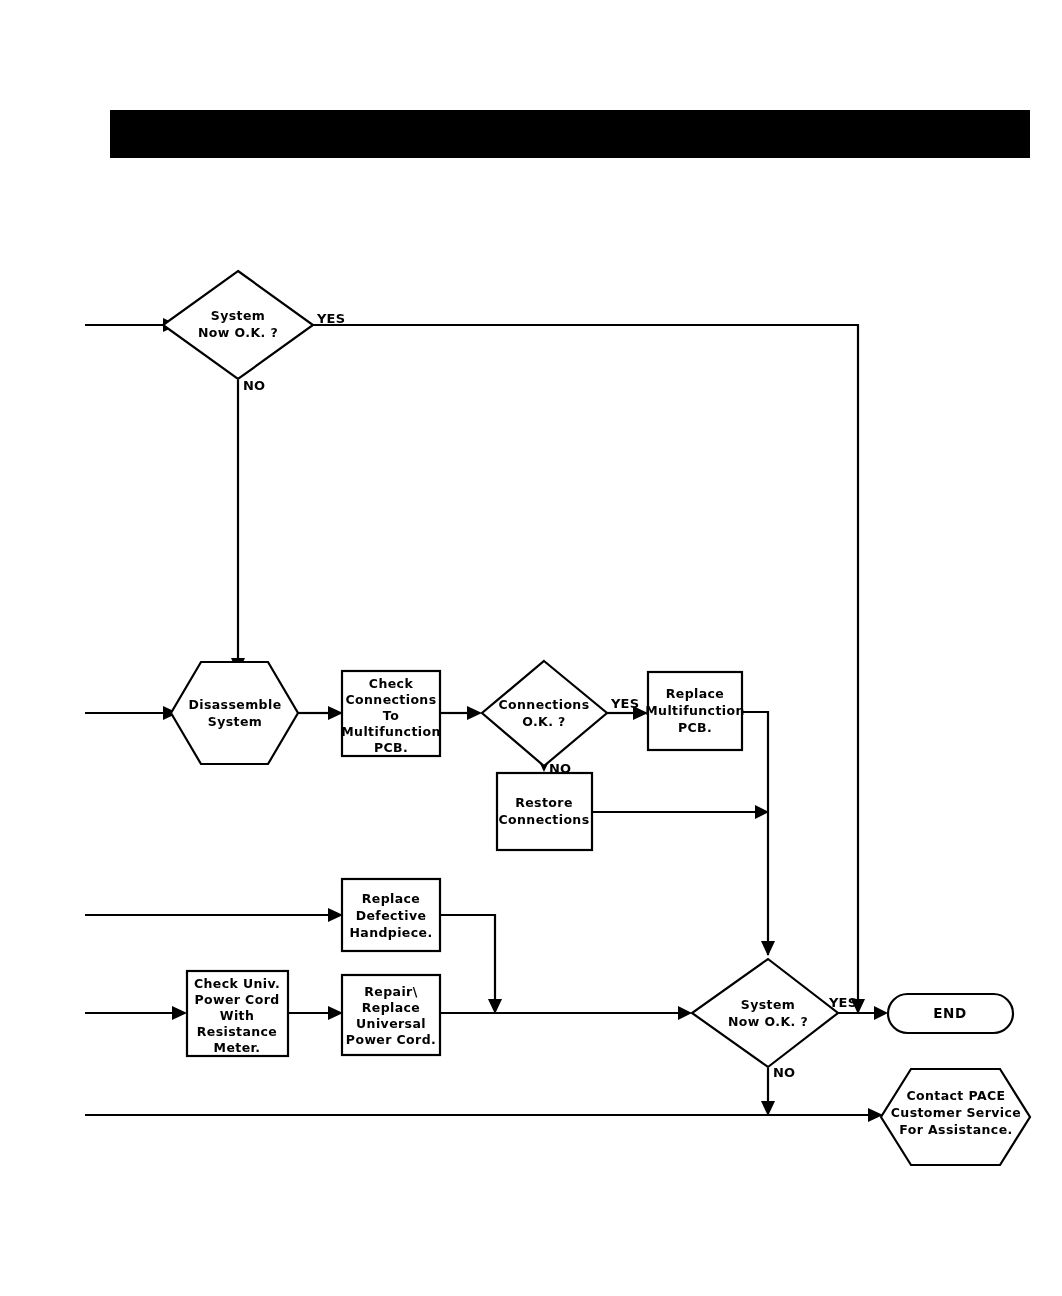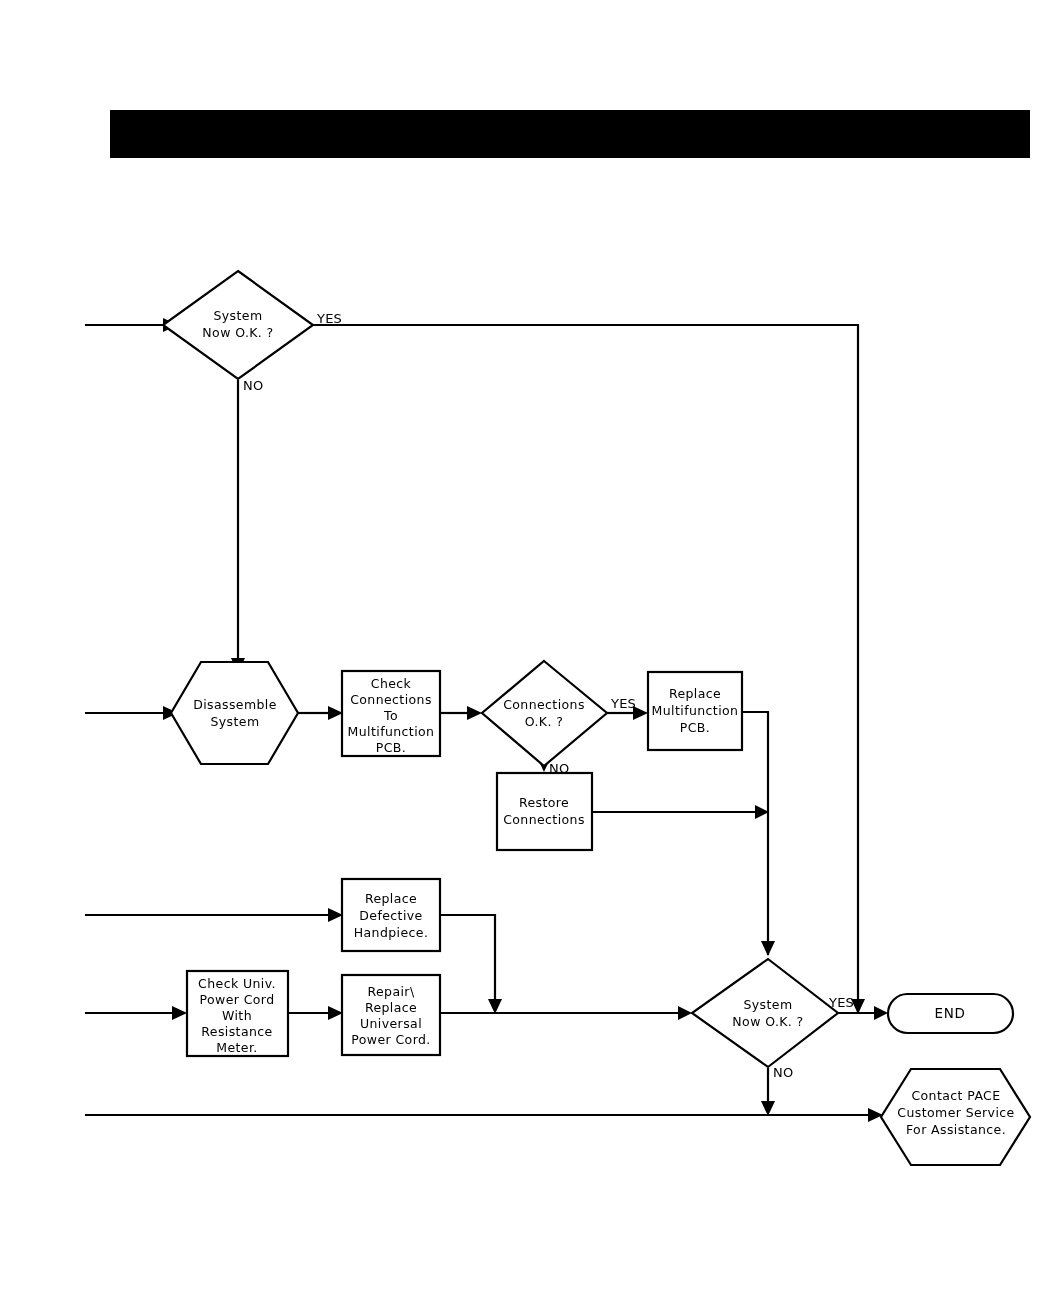--- a/index.html
+++ b/index.html
@@ -12,20 +12,21 @@
     height: 1296px;
     position: relative;
     font-family: "DejaVu Sans", sans-serif;
     overflow: hidden;
   }
   #page {
     position: absolute;
     left: 0; top: 0;
     width: 1062px;
     height: 920px;
+    font-weight: bold;
   }
   svg.flow {
     position: absolute;
     left: 0; top: 0;
     width: 1062px;
     height: 1296px;
     display: block;
   }
   .shape {
     fill: #ffffff;

